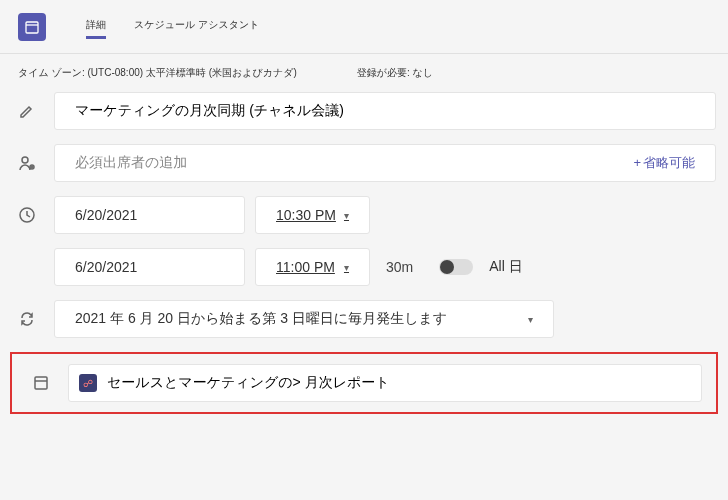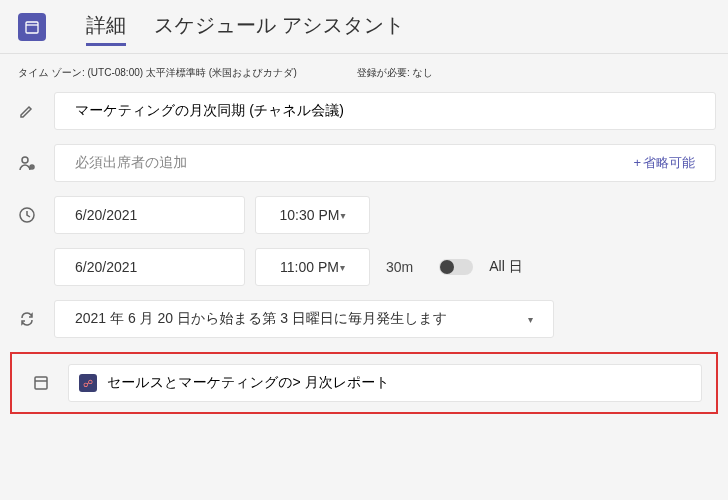--- a/index.html
+++ b/index.html
@@ -3,38 +3,38 @@
 <meta charset="utf-8">
 <style>
   * { box-sizing: border-box; margin: 0; padding: 0; font-family: "Segoe UI", "Meiryo", sans-serif; }
   body { width: 728px; height: 500px; background: #f5f5f5; overflow: hidden; }
 
   .header { display: flex; align-items: center; height: 54px; padding: 0 18px; border-bottom: 1px solid #e0e0e0; }
   .app-icon { width: 28px; height: 28px; background: #5558af; border-radius: 4px; display: flex; align-items: center; justify-content: center; }
   .app-icon svg { fill: #fff; }
   .title { font-size: 18px; margin-left: 18px; color: #222; }
   .tabs { display: flex; margin-left: 40px; gap: 28px; }
-  .tab { font-size: 20px; color: #333; padding: 4px 0; cursor: pointer; }
+  .tab { font-size: 10px; color: #333; padding: 4px 0; cursor: pointer; }
   .tab.active { border-bottom: 3px solid #5558af; }
 
   .subbar { display: flex; align-items: center; padding: 12px 18px; font-size: 10px; color: #333; gap: 60px; }
 
   .form { padding: 0 12px; }
   .row { display: flex; align-items: center; margin-bottom: 14px; }
   .icon-col { width: 42px; display: flex; justify-content: flex-start; color: #888; padding-left: 6px; }
   .icon-col svg { stroke: #666; fill: none; stroke-width: 1.5; }
   .field-col { flex: 1; display: flex; gap: 10px; align-items: center; }
   .box { background: #fff; border: 1px solid #e4e4e4; border-radius: 3px; height: 38px; display: flex; align-items: center; padding: 0 20px; font-size: 14px; color: #333; }
   .box.full { flex: 1; }
   .box input { border: none; outline: none; font-size: 14px; width: 100%; background: transparent; }
   .box .placeholder { color: #888; }
   .opt-link { color: #5558af; font-size: 13px; margin-left: auto; cursor: pointer; }
   .plus { color: #5558af; margin-right: 2px; }
   .date-box { width: 191px; justify-content: space-between; }
-  .time-box { width: 115px; justify-content: center; gap: 1px; }
+  .time-box { width: 115px; justify-content: space-between; gap: 1px; text-decoration: underline; }
   .chev { font-size: 10px; color: #666; }
   .dur { font-size: 14px; color: #444; margin: 0 6px; }
   .toggle { width: 34px; height: 16px; background: #ddd; border-radius: 10px; position: relative; margin: 0 6px 0 10px; }
   .toggle::after { content:""; position:absolute; width:14px; height:14px; background:#444; border-radius:50%; top:1px; left:1px; }
   .allday { font-size: 14px; color: #333; }
   .recur-box { width: 500px; justify-content: space-between; }
   .channel-row { border: 2px solid #d33; border-left-width:2px; border-right-width:2px; margin: 0 -2px; padding: 10px 14px; }
   .channel-box { flex:1; display:flex; align-items:center; gap:10px; background:#fff; border:1px solid #e4e4e4; border-radius:3px; height:38px; padding:0 10px; font-size:14px; }
   .ch-icon { width:18px; height:18px; background:#3a3e72; border-radius:3px; display:flex; align-items:center; justify-content:center; font-size:10px; color:#ff7a7a; }
   .attend-box { flex:1; justify-content: space-between; }

